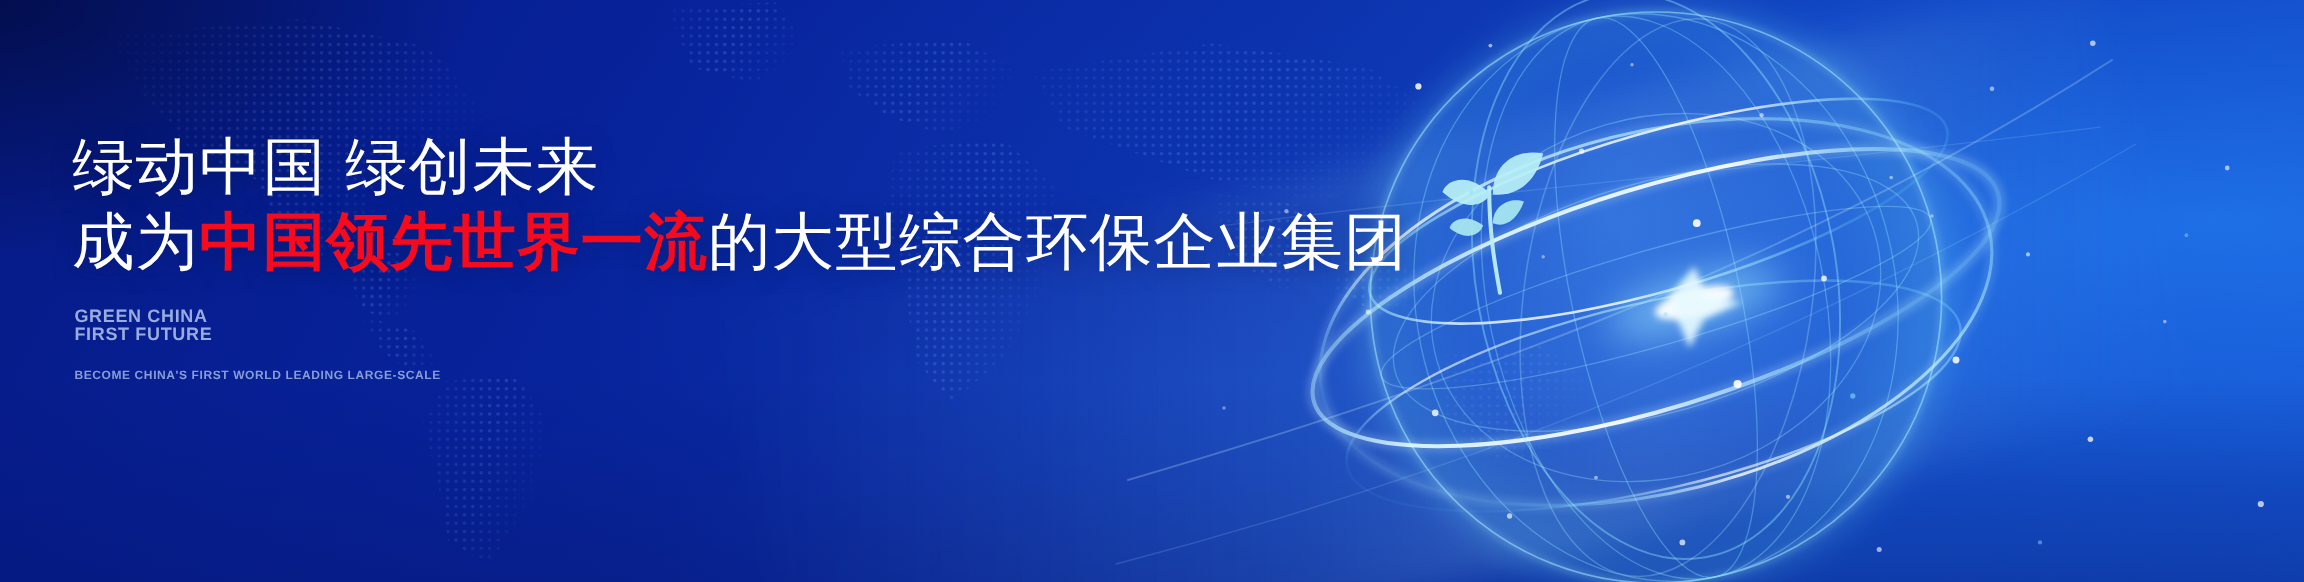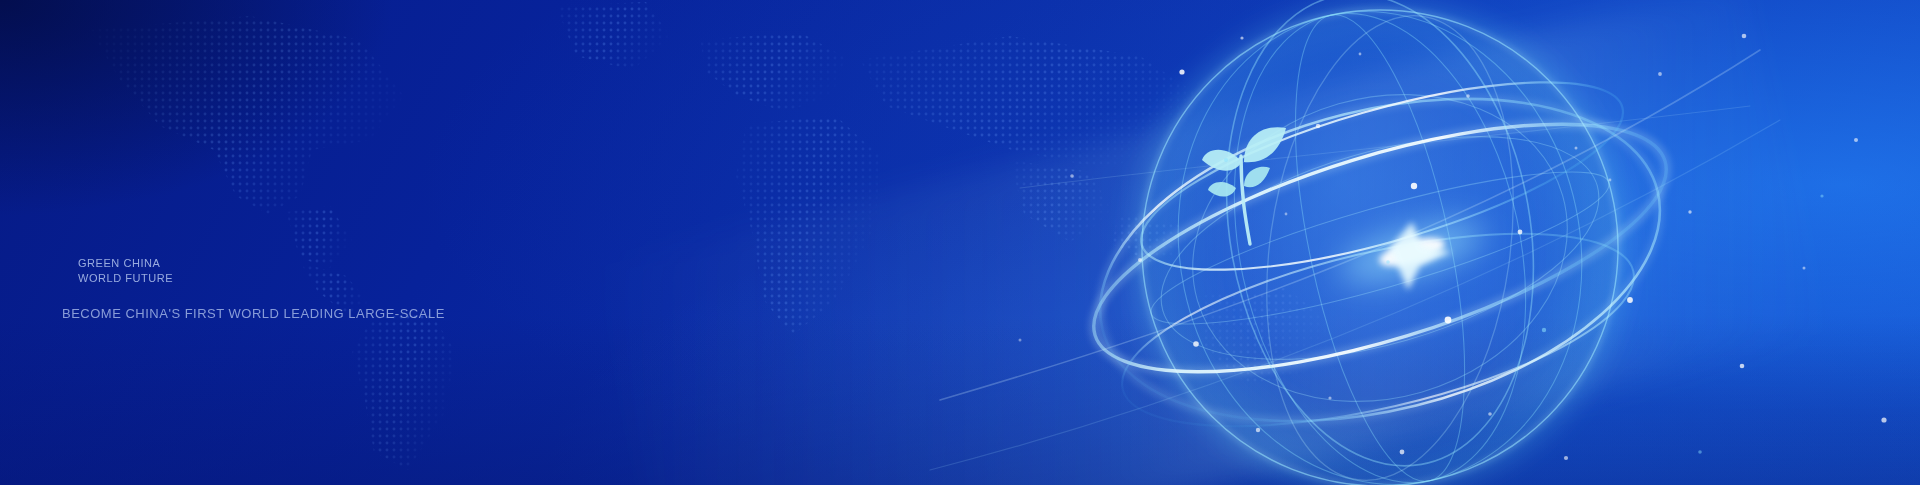--- a/index.html
+++ b/index.html
@@ -65,36 +65,36 @@
     font-weight:400;
     letter-spacing:1px;
     white-space:nowrap;
     text-shadow:0 2px 18px rgba(0,20,90,.55);
   }
   .headline .l2{display:block;}
   .hl-red{color:#f50a1e;font-weight:700;}
   .hl-white{color:#ffffff;}
 
   .sub-en{
-    position:absolute;left:18px;top:256px;
+    position:absolute;left:2px;top:256px;
     color:#a9bbe8;
-    font-size:11px;
+    font-size:15px;
     line-height:15px;
-    font-weight:400;
+    font-weight:700;
     letter-spacing:.55px;
     opacity:.9;
   }
   .sub-en span{display:block;}
 
   .desc-en{
     position:absolute;left:2px;top:307px;
     color:#9fb2e4;
-    font-size:13px;
+    font-size:10px;
     line-height:14px;
-    font-weight:400;
+    font-weight:700;
     letter-spacing:.5px;
     opacity:.85;
   }
   .desc-en span{display:block;}
 </style>
 </head>
 <body>
 
 <div class="banner">
 
@@ -273,24 +273,28 @@
         <circle cx="1388" cy="262" r="1.8" opacity=".5"></circle>
         <circle cx="1544" cy="330" r="2.2" opacity=".55"></circle>
         <circle cx="1700" cy="452" r="1.8" opacity=".45"></circle>
         <circle cx="1822" cy="196" r="1.6" opacity=".45"></circle>
       </g>
     </svg>
   </div>
 
   <div class="copy">
 
+    <h1 class="headline">
+      <span class="l1">绿动中国  绿创未来</span>
+      <span class="l2"><span class="hl-white">成为</span><span class="hl-red">中国领先世界一流</span><span class="hl-white">的大型综合环保企业集团</span></span>
+    </h1>
 
     <div class="sub-en">
       <span>GREEN CHINA</span>
-      <span>WORLD FUTURE</span>
+      <span>FIRST FUTURE</span>
     </div>
 
     <div class="desc-en">
       <span>BECOME CHINA'S FIRST WORLD LEADING LARGE-SCALE</span>
     </div>
 
   </div>
 </div>
 
 </body></html>

